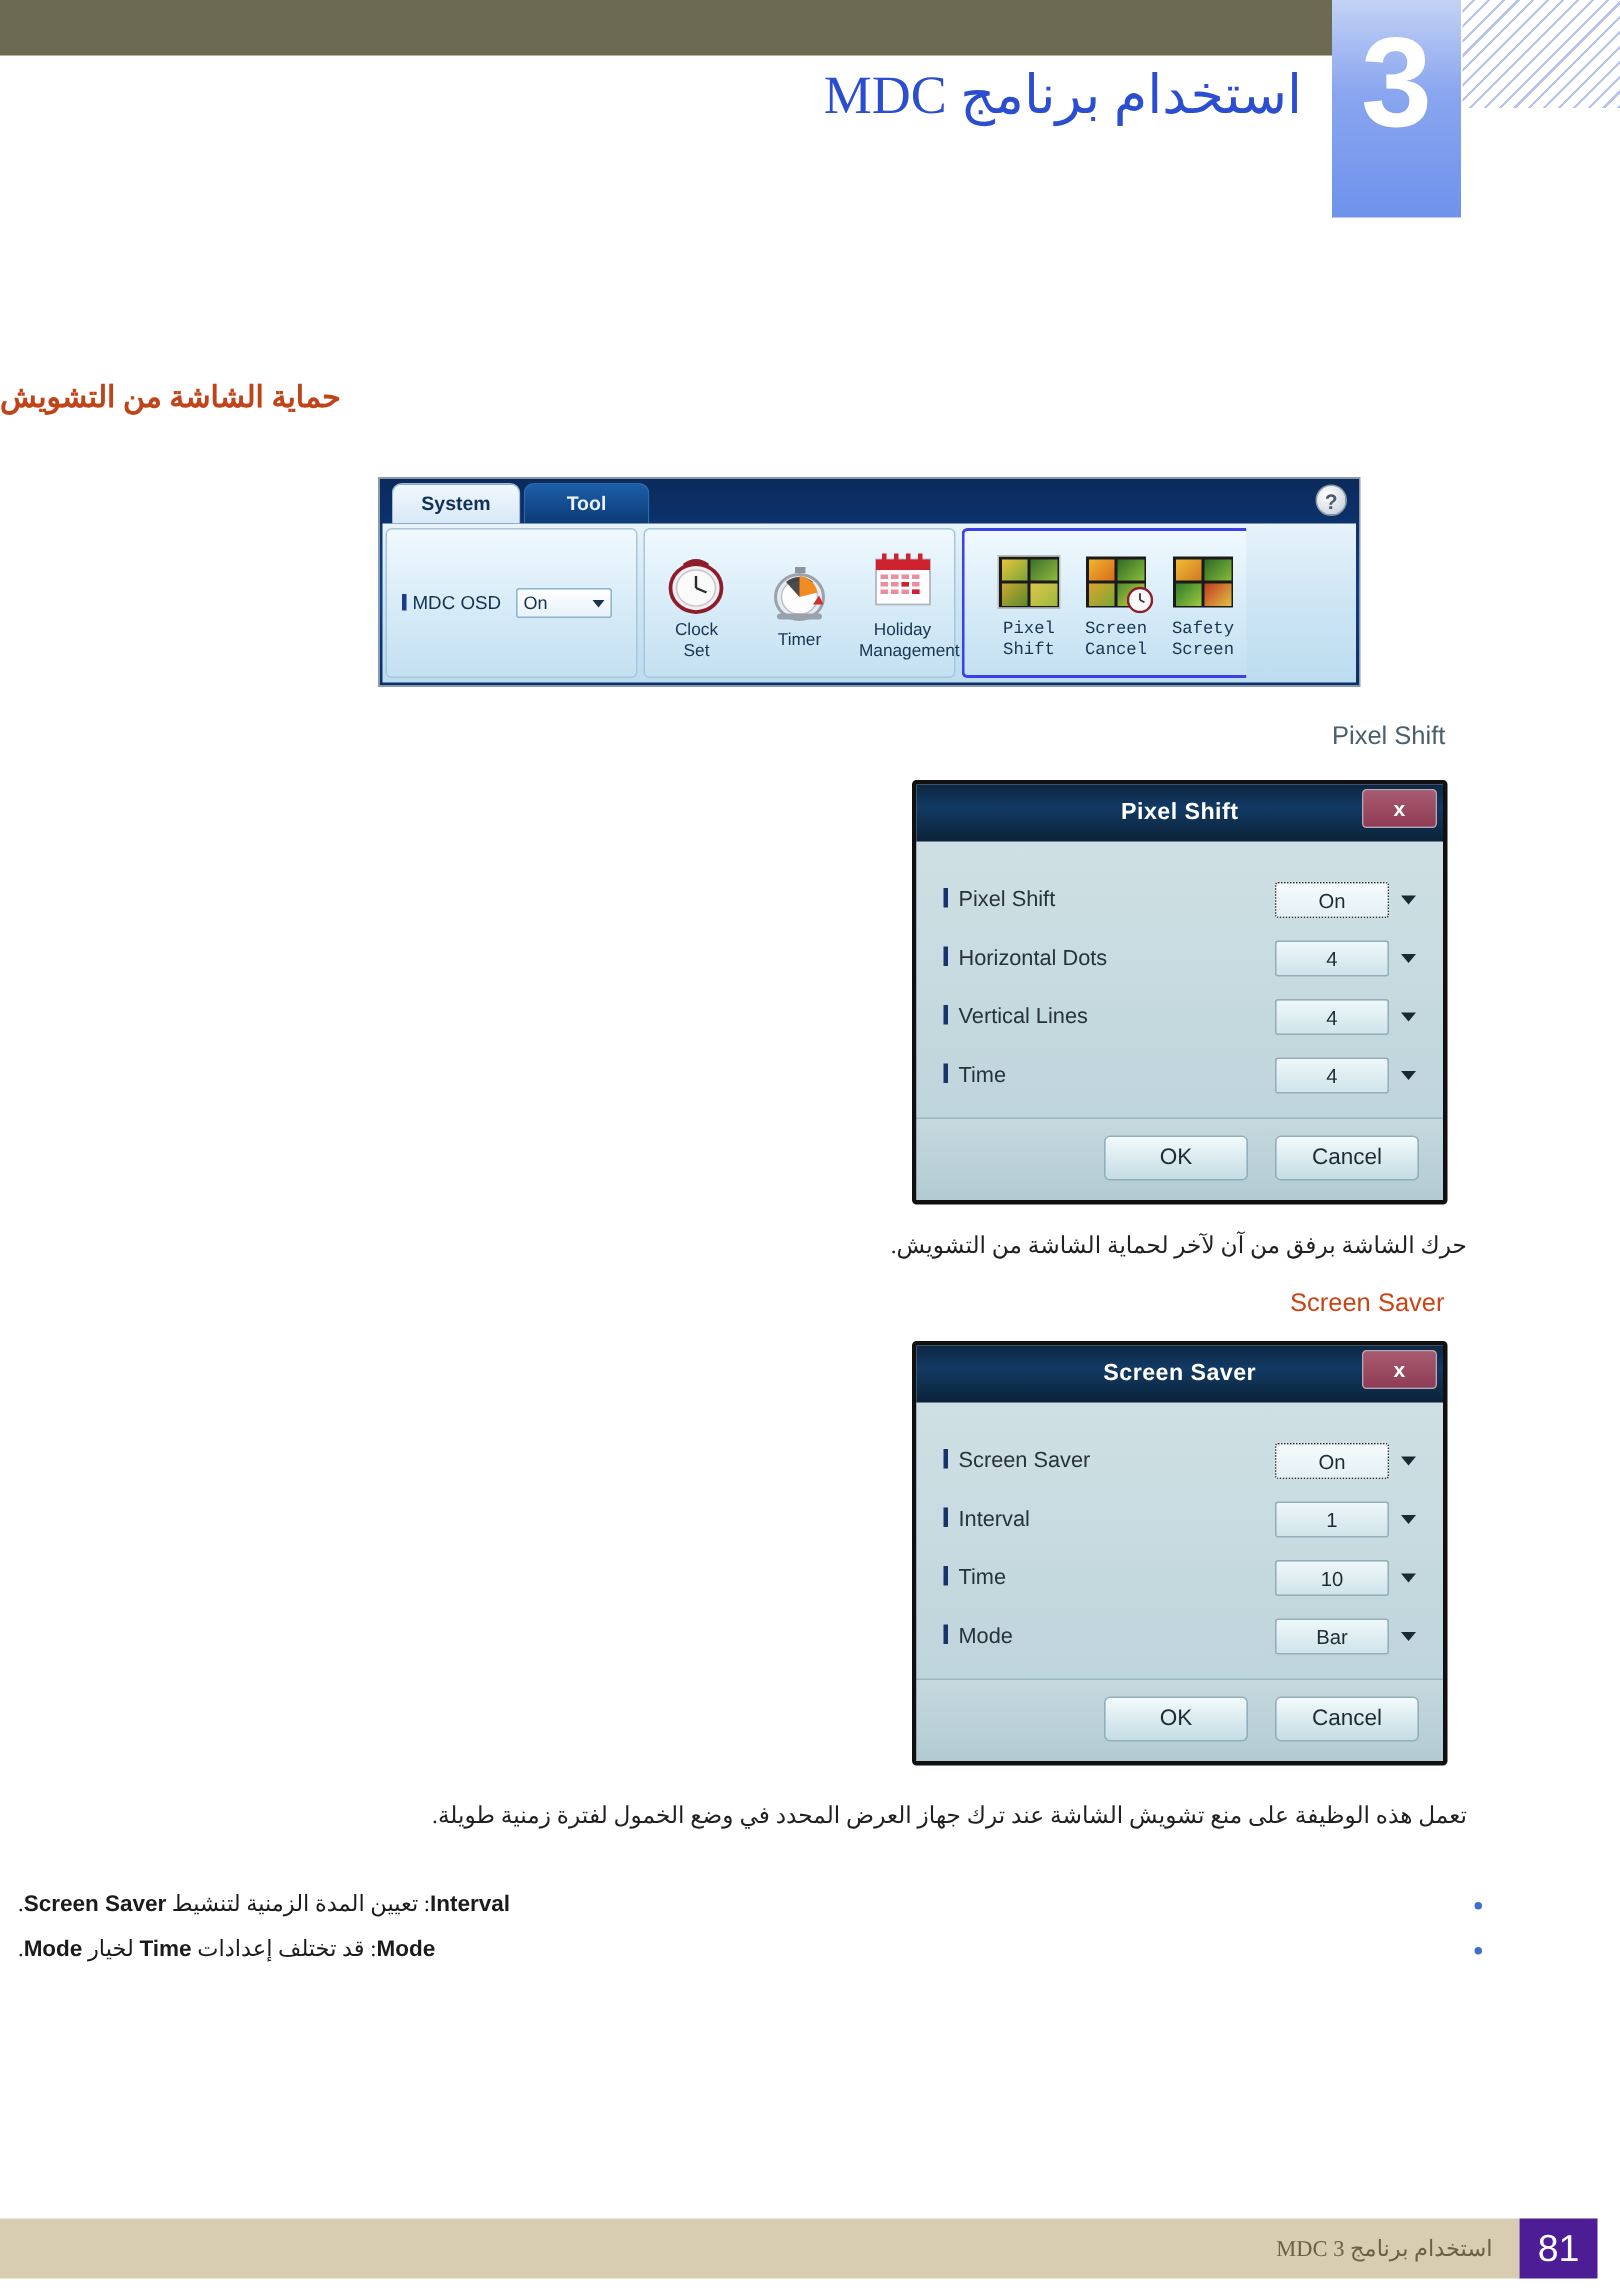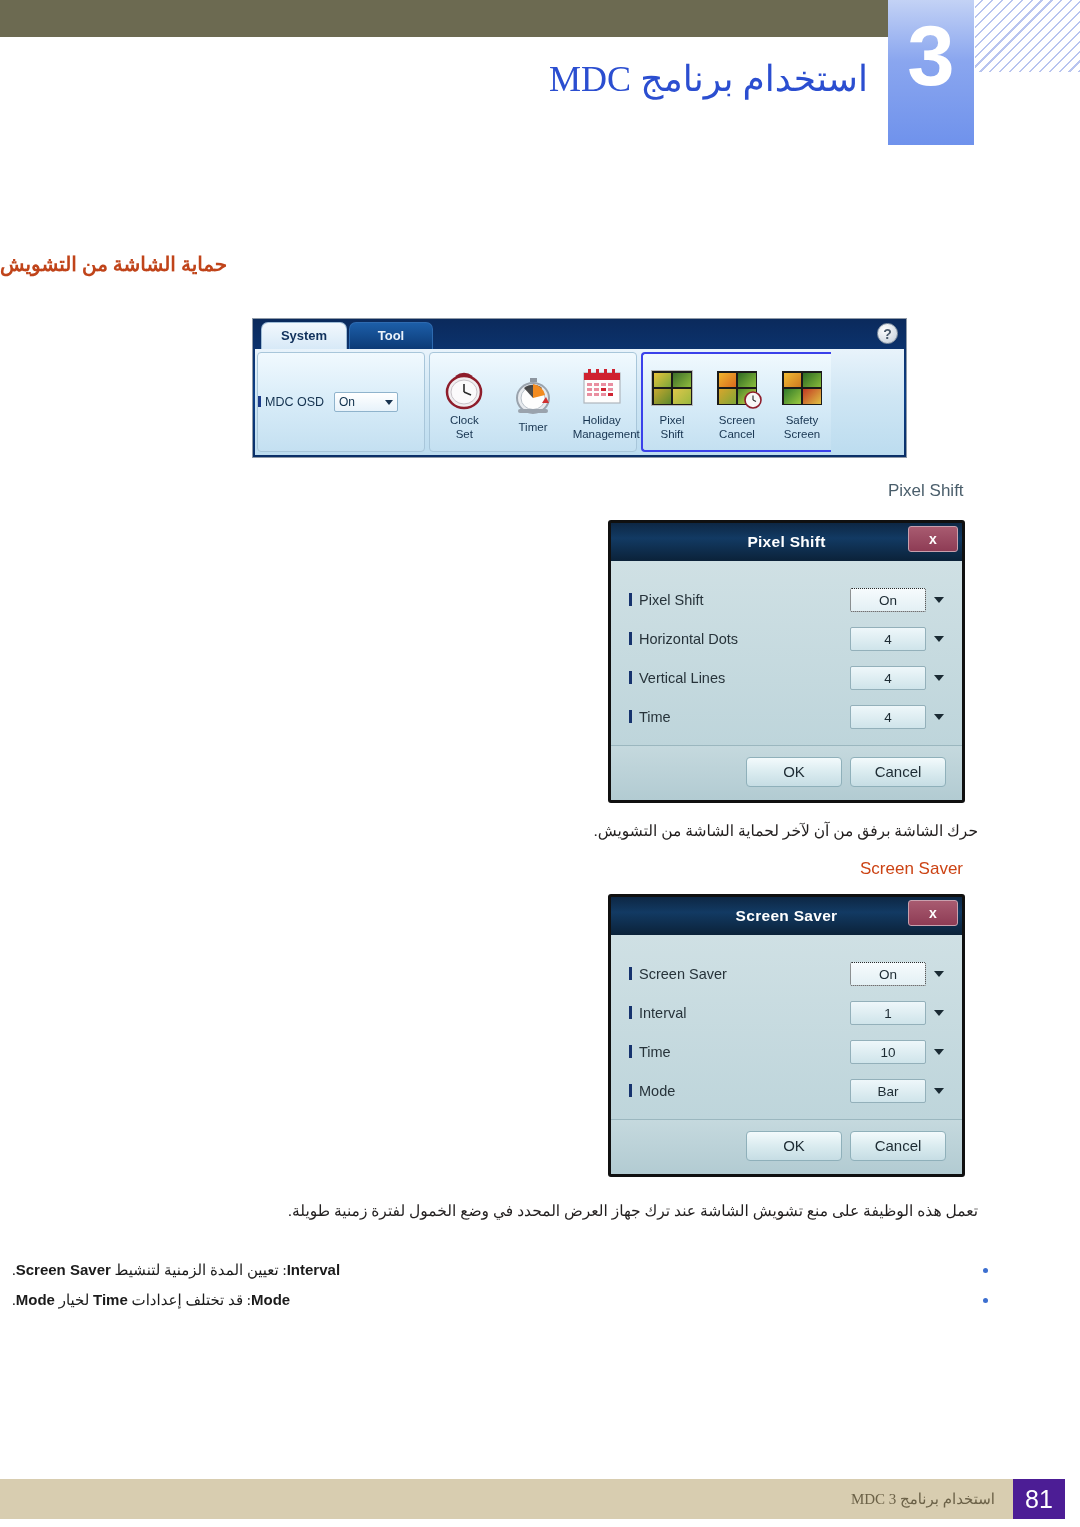--- a/index.html
+++ b/index.html
@@ -50,21 +50,20 @@
     color: #ffffff;
     font-size: 85px;
     font-weight: bold;
     line-height: 112px;
     text-align: center;
     font-family: "Liberation Sans", sans-serif;
   }
   .header-title-inner{
     display:inline-block;
     padding-right: 0;
-    margin-top: 16px;
   }
   .header-title-wrap{
     position:absolute;
     top:42px;
     left:0;
     width:878px;
     text-align:right;
     padding-right:0;
     box-sizing:border-box;
   }
@@ -156,28 +155,29 @@
   .tb-group {
     position: relative;
     border: 1px solid #a8c6da;
     border-radius: 4px;
     margin: 3px 2px;
     background: linear-gradient(to bottom, #f0f9fe 0%, #d8ecf8 50%, #c4e0f1 100%);
     display: flex;
     align-items: center;
     box-sizing: border-box;
   }
-  .tb-group.g-osd { width: 168px; }
+  .tb-group.g-osd { width: 168px; padding-left: 10px; }
   .tb-group.g-clock { width: 208px; justify-content: space-around; align-items: center; }
   .tb-group.g-screen {
     width: 190px;
-    justify-content: space-between;
+    justify-content: flex-end;
     border: 2px solid #3a41ea;
     border-right: none;
     border-radius: 4px 0 0 4px;
+    font-family: Liberation Mono, monospace;
   }
   .tb-group.g-lamp {
     width: 72px;
     justify-content: center;
     border: 2px solid #3a41ea;
     border-left: none;
     border-radius: 0 4px 4px 0;
   }
   .osd-label {
     font-size: 12.5px;
@@ -328,21 +328,21 @@
     border-left: 5px solid transparent;
     border-right: 5px solid transparent;
     border-top: 6px solid #1a2a33;
   }
   .dlg-footer {
     background: linear-gradient(to bottom, #c5d9de 0%, #b2cbd2 100%);
     border-top: 1px solid #9bb7bf;
     padding: 11px 16px 13px 16px;
     display: flex;
     justify-content: flex-end;
-    gap: 8px;
+    gap: 18px;
   }
   .dlg-btn {
     width: 96px;
     height: 30px;
     border: 1px solid #8fb0ba;
     border-radius: 4px;
     background: linear-gradient(to bottom, #f3fafc 0%, #dbecf0 48%, #c6dde4 100%);
     color: #1d2b33;
     font-size: 15px;
     line-height: 28px;

